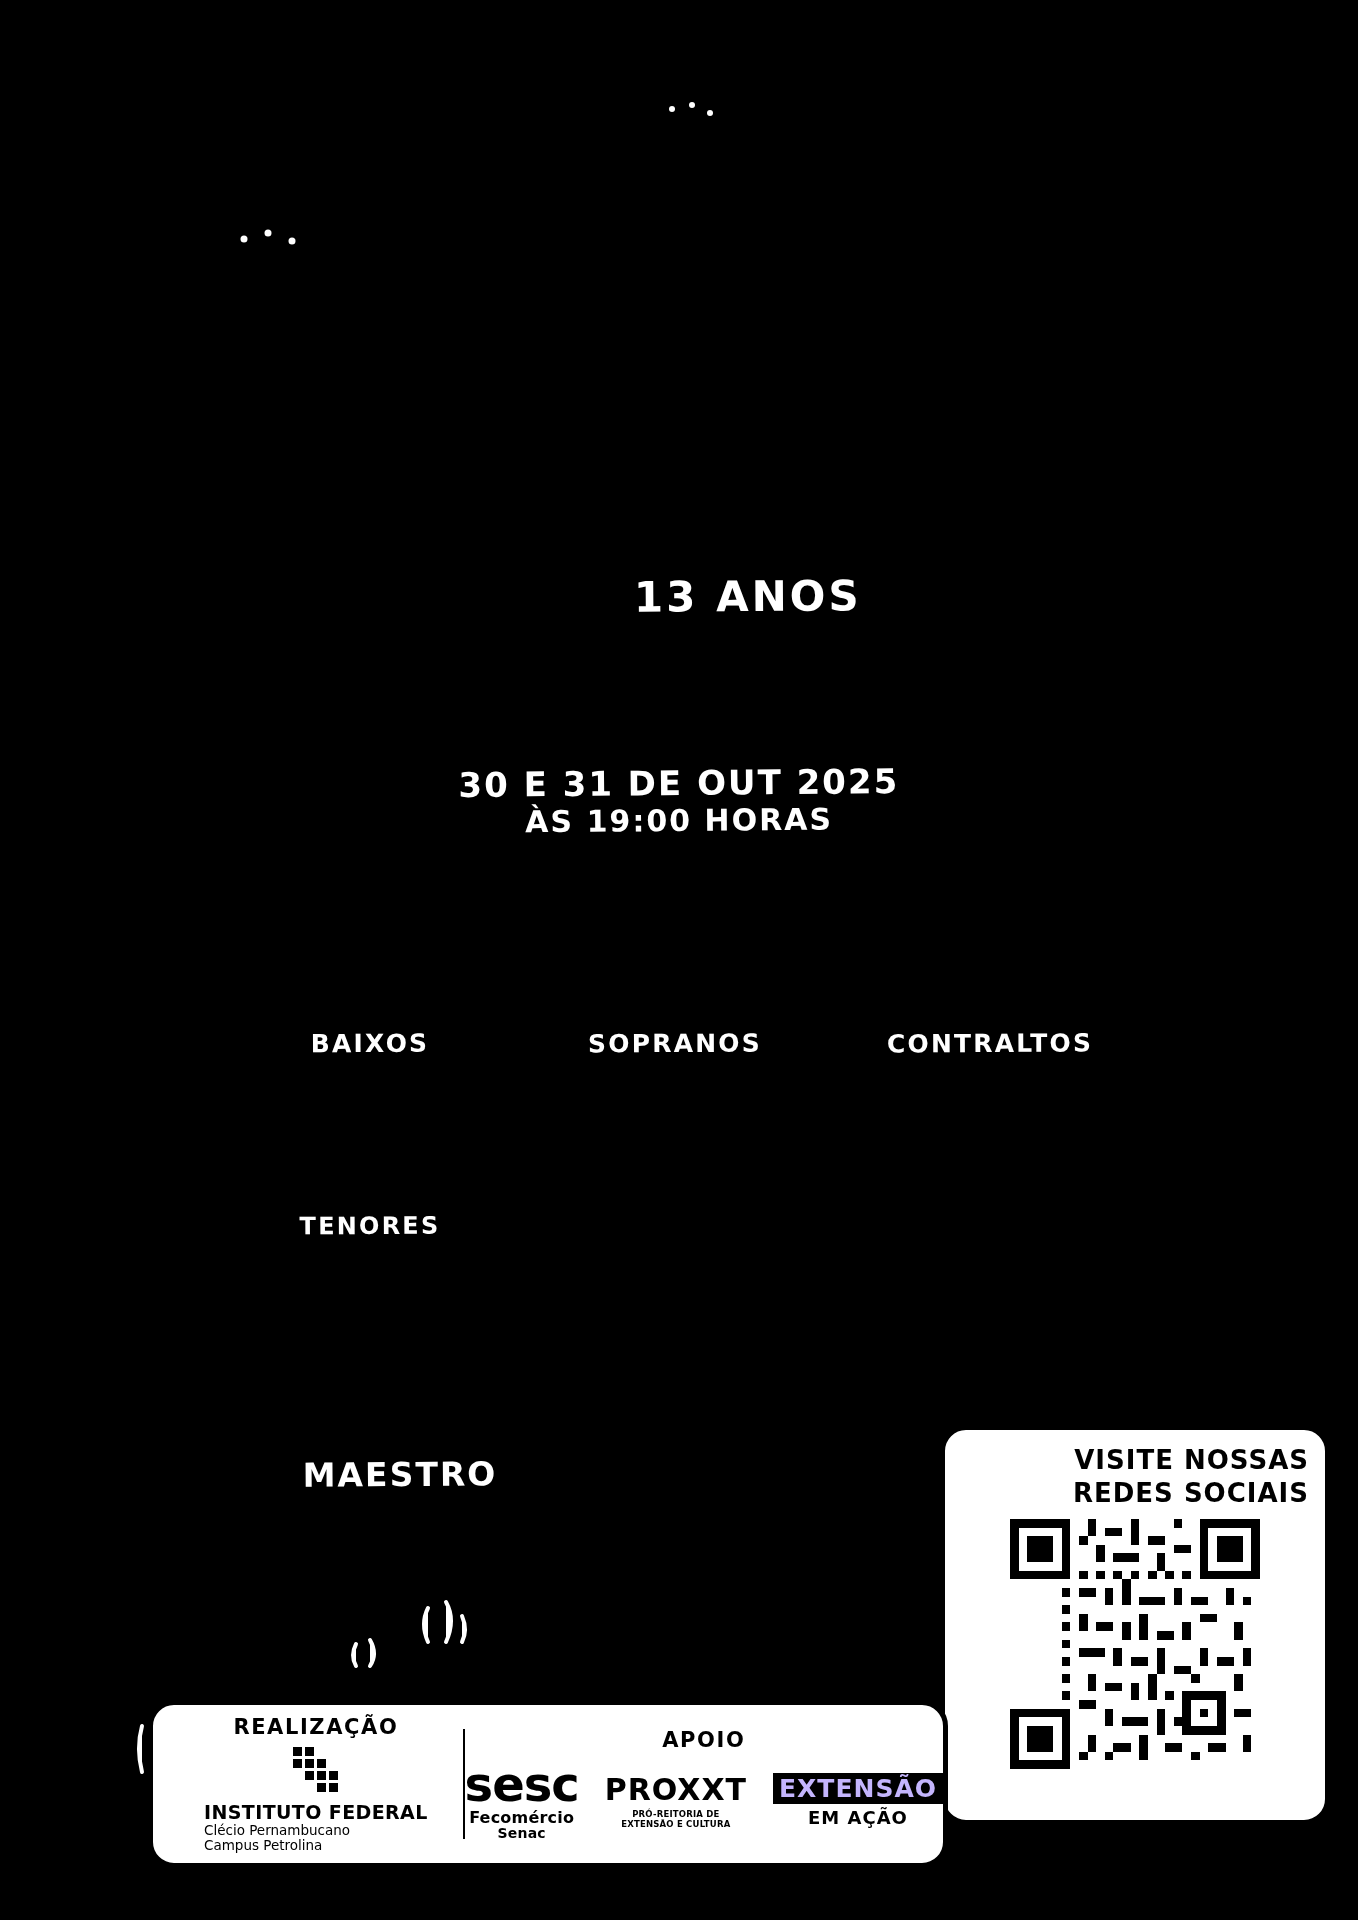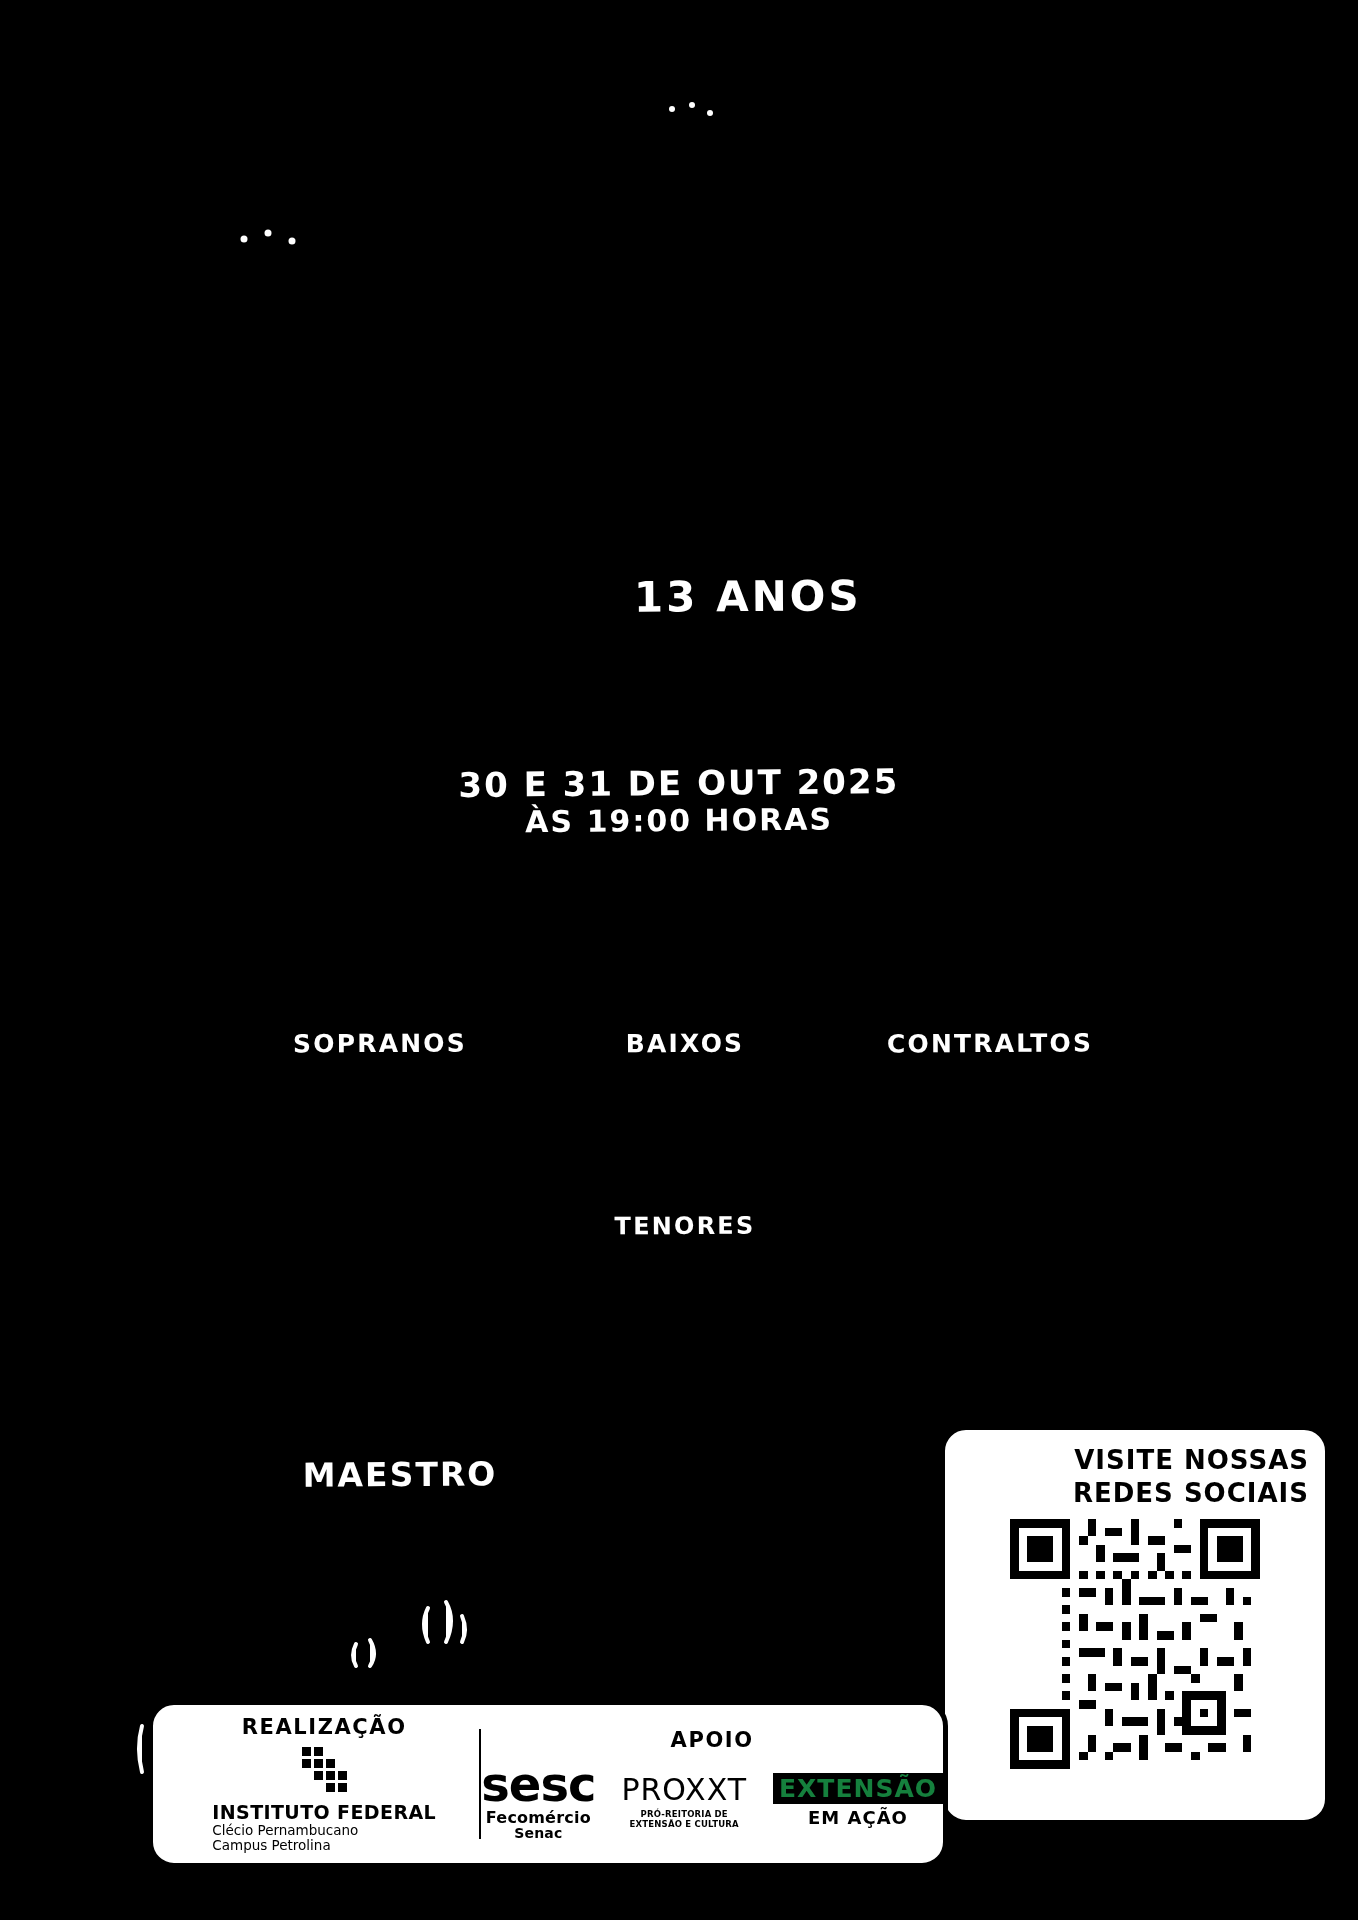--- a/index.html
+++ b/index.html
@@ -343,27 +343,27 @@
   .sesc-logo { text-align: center; line-height: 1; }
   .sesc-logo .sesc {
     font-family: "DejaVu Sans", sans-serif;
     font-weight: 700;
     font-size: 48px;
     letter-spacing: -1px;
   }
   .sesc-logo .fec { font-size: 16px; font-weight: 700; letter-spacing: .2px; margin-top: 2px;}
   .sesc-logo .sen { font-size: 14px; font-weight: 700; letter-spacing: .2px;}
   .pro-logo { text-align: center; }
-  .pro-logo .main { font-weight: 400; font-size: 30px; letter-spacing: 1px; }
+  .pro-logo .main { font-weight: 700; font-size: 30px; letter-spacing: 1px; }
   .pro-logo .main .x { color: #000; }
   .pro-logo .sub { font-size: 8.5px; font-weight: 700; letter-spacing: .2px; margin-top: 2px; }
   .ext-logo { text-align: center; }
   .ext-logo .e1 {
     font-weight: 900; font-size: 25px; letter-spacing: 1px;
-    background: #000; color: #15803d; padding: 1px 6px; display: inline-block;
+    background: #000; color: #c4b5fd; padding: 1px 6px; display: inline-block;
   }
   .ext-logo .e2 { font-weight: 900; font-size: 18px; letter-spacing: 1px; margin-top: 3px; }
 </style>
 </head>
 <body>
 
 <div class="poster">
 
   <svg class="border-svg" viewBox="0 0 1358 1920" aria-hidden="true">
 
@@ -591,52 +591,52 @@
   </div>
 
   <div class="venue">
     <div>Teatro Dona Amélia</div>
     <div>Sesc Petrolina</div>
   </div>
   <div class="tickets">Ingressos: 1 kg de alimento</div>
 
   <div class="cast">
 
-    <div class="cast-col">
-      <div class="section-head">Sopranos</div>
-      <ul class="name-list">
-        <li>Anna Clara de Aquino</li>
-        <li>Geovana Callou</li>
-        <li>Jiovana Safira</li>
-        <li>Joyce Soares</li>
-        <li>Jucy Castro</li>
-        <li>July Castro</li>
-        <li>Kayllah Belle</li>
-        <li>Laury Souza</li>
-        <li>Naju Pereira</li>
-        <li>Solange Gomes</li>
-      </ul>
-    </div>
-
     <div class="cast-col mid">
       <div class="section-head">Baixos</div>
       <ul class="name-list">
         <li>Clécio Souza</li>
         <li>Jefferson Feitoza</li>
         <li>Mateus Bahia</li>
         <li>Paulo Roberto</li>
       </ul>
       <div class="spacer-12"></div>
       <div class="section-head small">Tenores</div>
       <ul class="name-list">
         <li>Alexandre Ramalho</li>
         <li>Esron Silva</li>
         <li>Joel Voice</li>
         <li>Miguel Ferreira</li>
         <li>Pabllo Henri</li>
+      </ul>
+    </div>
+
+    <div class="cast-col">
+      <div class="section-head">Sopranos</div>
+      <ul class="name-list">
+        <li>Anna Clara de Aquino</li>
+        <li>Geovana Callou</li>
+        <li>Jiovana Safira</li>
+        <li>Joyce Soares</li>
+        <li>Jucy Castro</li>
+        <li>July Castro</li>
+        <li>Kayllah Belle</li>
+        <li>Laury Souza</li>
+        <li>Naju Pereira</li>
+        <li>Solange Gomes</li>
       </ul>
     </div>
 
     <div class="cast-col">
       <div class="section-head">Contraltos</div>
       <ul class="name-list">
         <li>Carol Silva</li>
         <li>Eliana Castro</li>
         <li>Elizamar Lima</li>
         <li>Flávia Silva Alves</li>

